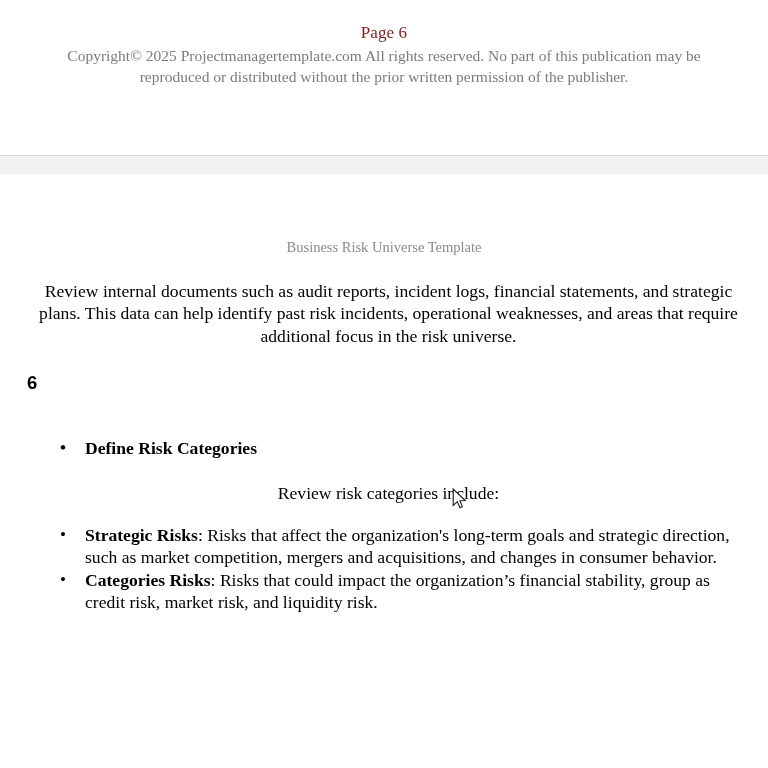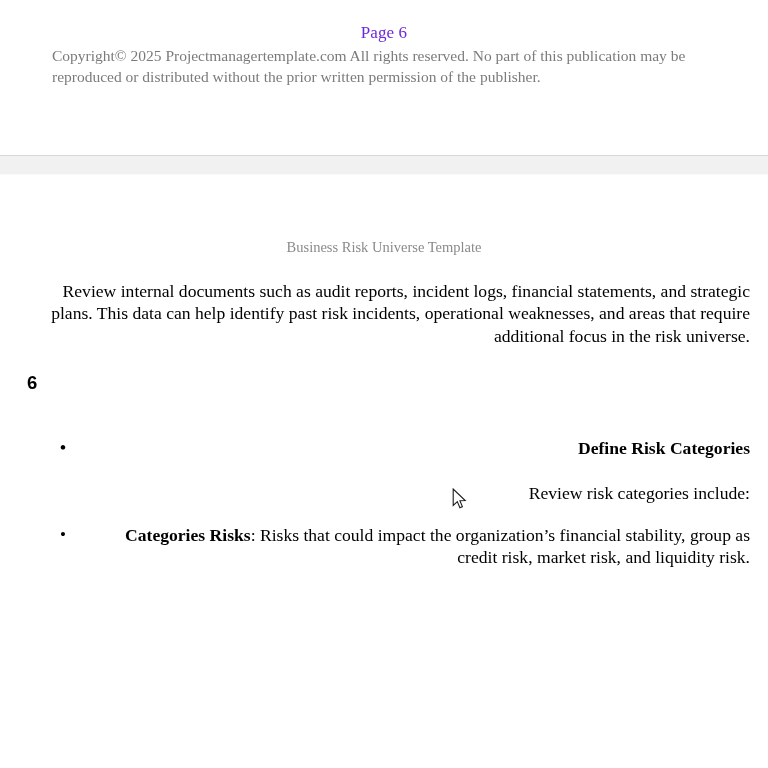--- a/index.html
+++ b/index.html
@@ -18,28 +18,28 @@
 
   
   .page-tail {
     height: 155px;
     background: #ffffff;
     position: relative;
     box-sizing: border-box;
   }
   .page-number {
     text-align: center;
-    color: #6d28d9;
+    color: #7f1d1d;
     font-size: 17px;
     line-height: 20px;
     padding-top: 23px;
     letter-spacing: 0.1px;
   }
   .copyright {
-    text-align: left;
+    text-align: center;
     color: #7b7b7b;
     font-size: 15.5px;
     line-height: 21px;
     padding: 2px 52px 0 52px;
   }
 
   
   .page-break {
     height: 20px;
     background: #f1f1f1;
@@ -72,21 +72,21 @@
     padding-top: 63px;
   }
   .content {
     padding: 0 18px 0 27px;
   }
   p.para {
     font-size: 17.6px;
     line-height: 22.4px;
     margin: 0;
     padding: 0;
-    text-align: right;
+    text-align: center;
   }
   .gap-a { height: 24px; }
   .gap-b { height: 24px; }
   .gap-c { height: 22px; }
   .gap-d { height: 20px; }
   .gap-e { height: 22px; }
   .gap-f { height: 20px; }
 
   h2.step-heading {
     margin: 0;
@@ -102,21 +102,20 @@
   h2.step-heading .num {
     display: inline-block;
     width: 57px;
     flex: 0 0 57px;
   }
 
   ul.bullets {
     list-style: none;
     margin: 0;
     padding: 0;
-    text-align: right;
   }
   ul.bullets > li {
     position: relative;
     padding-left: 58px;
     font-size: 17.6px;
     line-height: 22.4px;
     margin: 0;
   }
   ul.bullets > li::before {
     content: "\2022";
@@ -187,20 +186,23 @@
     </ul>
 
     <div class="gap-e"></div>
 
     <p class="para">Review risk categories include:</p>
 
     <div class="gap-f"></div>
 
     <ul class="bullets tight">
       <li>
+        <span class="term">Strategic Risks</span><span>: Risks that affect the organization's long-term goals and strategic direction, such as market competition, mergers and acquisitions, and changes in consumer behavior.</span>
+      </li>
+      <li>
         <span class="term">Categories Risks</span><span>: Risks that could impact the organization’s financial stability, group as credit risk, market risk, and liquidity risk.</span>
       </li>
     </ul>
 
   </div>
 </div>
 
 <div class="cursor">
   <svg width="16" height="24" viewBox="0 0 16 24" xmlns="http://www.w3.org/2000/svg">
     <path d="M1.2 1.0 L1.2 17.4 L5.3 13.6 L7.9 19.7 L10.4 18.6 L7.9 12.7 L13.2 12.5 Z" fill="#ffffff" stroke="#1a1a1a" stroke-width="1.1" stroke-linejoin="miter"></path>

